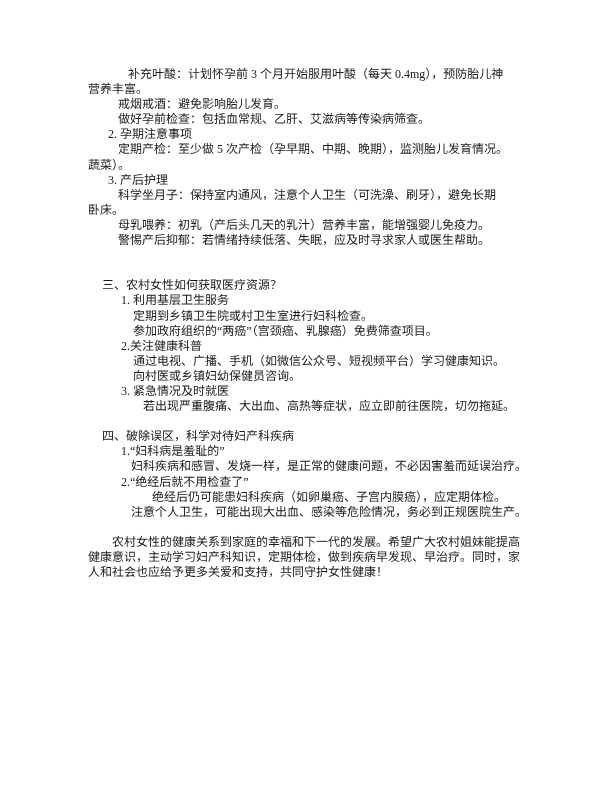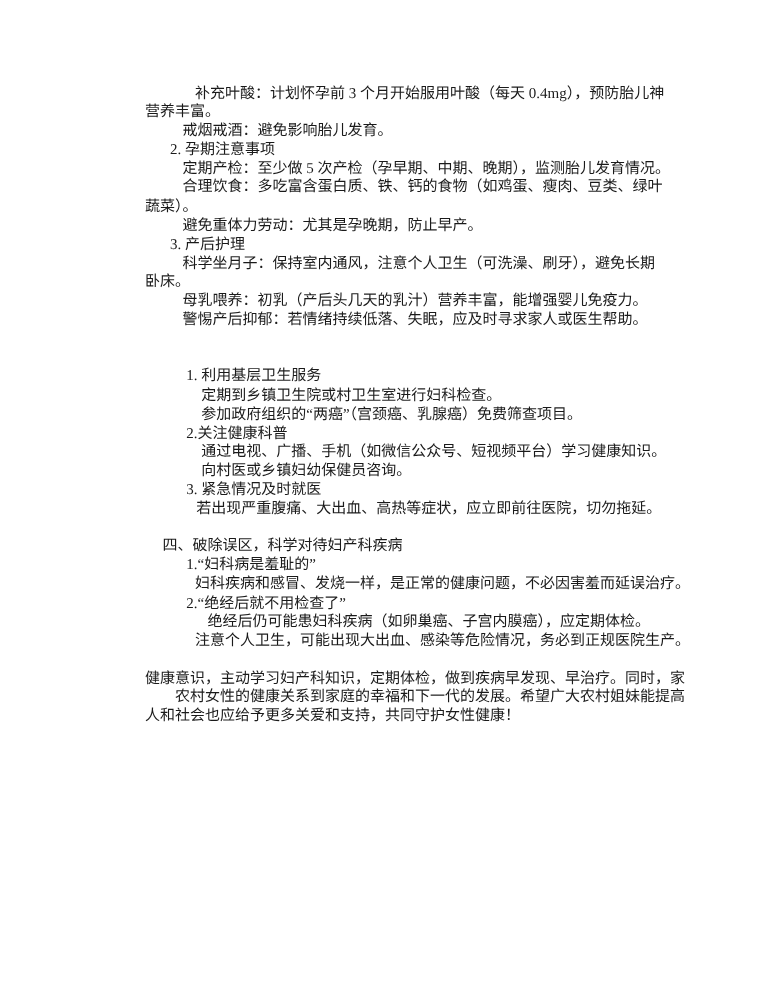--- a/index.html
+++ b/index.html
@@ -20,66 +20,65 @@
     position: absolute;
     top: 67px;
     left: 88px;
     width: 442px;
     font-size: 12px;
     line-height: 15.1px;
   }
   .line {
     white-space: nowrap;
     height: 15.1px;
-    margin-left: 28px;
   }
   .line.blank { height: 15.1px; }
   .ind-0       { padding-left: 0; }
   .ind-head    { padding-left: 14px; }
   .ind-num-a   { padding-left: 20px; }
   .ind-item-a  { padding-left: 30px; }
   .ind-first-a { padding-left: 40px; }
   .ind-par     { padding-left: 24px; }
   .ind-num-b   { padding-left: 33px; }
   .ind-item-b  { padding-left: 45px; }
   .ind-item-b2 { padding-left: 40px; text-align: center; }
 </style>
 </head>
 <body>
 
 <div class="page">
   <div class="doc-body">
       <div class="line ind-first-a">补充叶酸：计划怀孕前 3 个月开始服用叶酸（每天 0.4mg），预防胎儿神</div>
       <div class="line ind-0">营养丰富。</div>
       <div class="line ind-item-a">戒烟戒酒：避免影响胎儿发育。</div>
+      <div class="line ind-item-a">做好孕前检查：包括血常规、乙肝、艾滋病等传染病筛查。</div>
       <div class="line ind-num-a">2. 孕期注意事项</div>
       <div class="line ind-item-a">定期产检：至少做 5 次产检（孕早期、中期、晚期），监测胎儿发育情况。</div>
-      <div class="line ind-item-a">合理饮食：多吃富含蛋白质、铁、钙的食物（如鸡蛋、瘦肉、豆类、绿叶</div>
       <div class="line ind-0">蔬菜）。</div>
-      <div class="line ind-item-a">避免重体力劳动：尤其是孕晚期，防止早产。</div>
       <div class="line ind-num-a">3. 产后护理</div>
       <div class="line ind-item-a">科学坐月子：保持室内通风，注意个人卫生（可洗澡、刷牙），避免长期</div>
       <div class="line ind-0">卧床。</div>
       <div class="line ind-item-a">母乳喂养：初乳（产后头几天的乳汁）营养丰富，能增强婴儿免疫力。</div>
       <div class="line ind-item-a">警惕产后抑郁：若情绪持续低落、失眠，应及时寻求家人或医生帮助。</div>
       <div class="line ind-0 blank"></div>
       <div class="line ind-0 blank"></div>
+      <div class="line ind-head">三、农村女性如何获取医疗资源？</div>
       <div class="line ind-num-b">1. 利用基层卫生服务</div>
       <div class="line ind-item-b">定期到乡镇卫生院或村卫生室进行妇科检查。</div>
       <div class="line ind-item-b">参加政府组织的“两癌”（宫颈癌、乳腺癌）免费筛查项目。</div>
       <div class="line ind-num-b">2.关注健康科普</div>
       <div class="line ind-item-b">通过电视、广播、手机（如微信公众号、短视频平台）学习健康知识。</div>
       <div class="line ind-item-b">向村医或乡镇妇幼保健员咨询。</div>
       <div class="line ind-num-b">3. 紧急情况及时就医</div>
       <div class="line ind-item-b2">若出现严重腹痛、大出血、高热等症状，应立即前往医院，切勿拖延。</div>
       <div class="line ind-0 blank"></div>
       <div class="line ind-head">四、破除误区，科学对待妇产科疾病</div>
       <div class="line ind-num-b">1.“妇科病是羞耻的”</div>
       <div class="line ind-item-b2">妇科疾病和感冒、发烧一样，是正常的健康问题，不必因害羞而延误治疗。</div>
       <div class="line ind-num-b">2.“绝经后就不用检查了”</div>
       <div class="line ind-item-b2">绝经后仍可能患妇科疾病（如卵巢癌、子宫内膜癌），应定期体检。</div>
       <div class="line ind-item-b2">注意个人卫生，可能出现大出血、感染等危险情况，务必到正规医院生产。</div>
       <div class="line ind-0 blank"></div>
+      <div class="line ind-par">农村女性的健康关系到家庭的幸福和下一代的发展。希望广大农村姐妹能提高</div>
       <div class="line ind-0">健康意识，主动学习妇产科知识，定期体检，做到疾病早发现、早治疗。同时，家</div>
-      <div class="line ind-par">农村女性的健康关系到家庭的幸福和下一代的发展。希望广大农村姐妹能提高</div>
       <div class="line ind-0">人和社会也应给予更多关爱和支持，共同守护女性健康！</div>
     </div>
 </div>
 
 </body></html>

